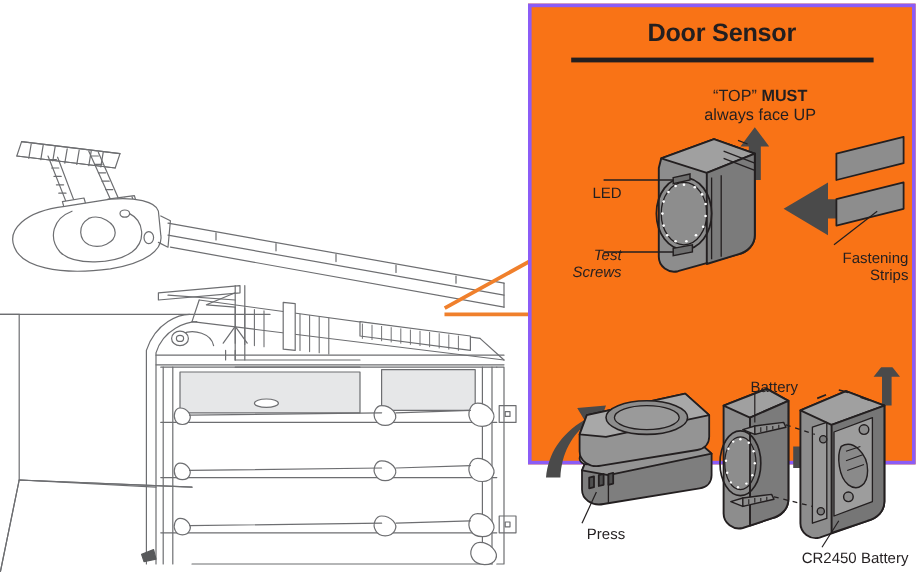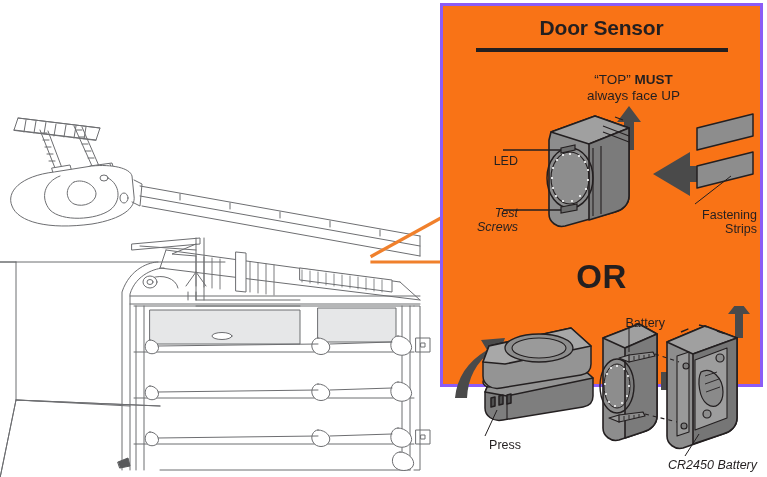--- a/index.html
+++ b/index.html
@@ -217,21 +217,20 @@
     <div class="lbl r" style="left:0;top:200px;width:62px;font-style:italic;">
       <span>Test</span><br>
       <span>Screws</span>
     </div>
 
     <div class="lbl" style="left:218px;top:202px;width:96px;">
       <span>Fastening</span><br>
       <span>Strips</span>
     </div>
 
-    <div id="or">OR</div>
 
     <svg class="abs" style="left:0;top:300px;" width="317" height="165" viewBox="0 0 317 165">
 
       <g fill="#4a4a4a">
         <path d="M12 92 C14 72 24 56 44 44 L38 34 L62 32 L54 54 L49 45
                  C33 56 25 72 24 92 Z"></path>
       </g>
 
       <g stroke="#231f20" stroke-width="1.5" stroke-linejoin="round">
         <path d="M42 86 L48 72 L132 56 L150 72 L150 90 C150 96 146 100 140 101
@@ -322,15 +321,15 @@
 
       <path d="M186 22 L186 46" stroke="#231f20" stroke-width="1" fill="none"></path>
 
       <path d="M256 128 L242 150" stroke="#231f20" stroke-width="1" fill="none"></path>
     </svg>
 
     <div class="lbl" style="left:8px;top:432px;width:70px;">Press</div>
 
     <div class="lbl" style="left:152px;top:310px;width:70px;">Battery</div>
 
-    <div class="lbl" style="left:196px;top:452px;width:118px;font-style:italic;">CR2450 Battery</div>
+    <div class="lbl" style="left:196px;top:452px;width:118px;">CR2450 Battery</div>
   </div>
 </div>
 
 </body></html>

